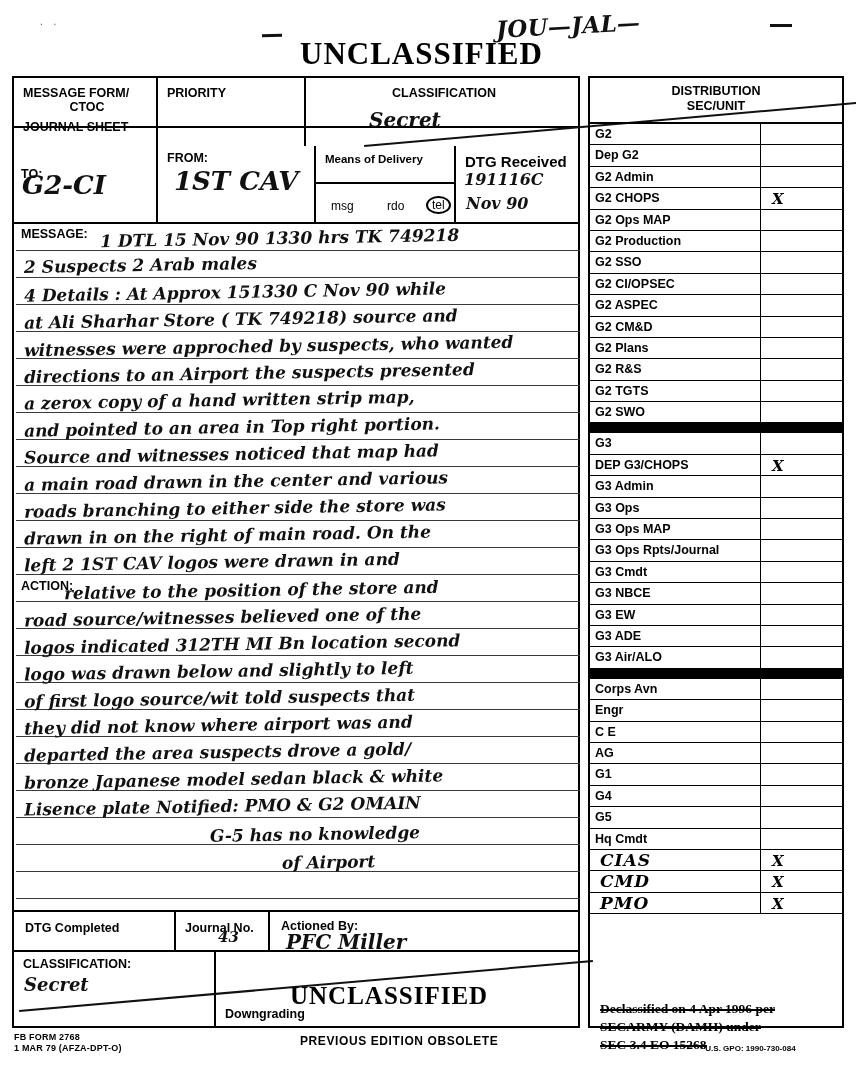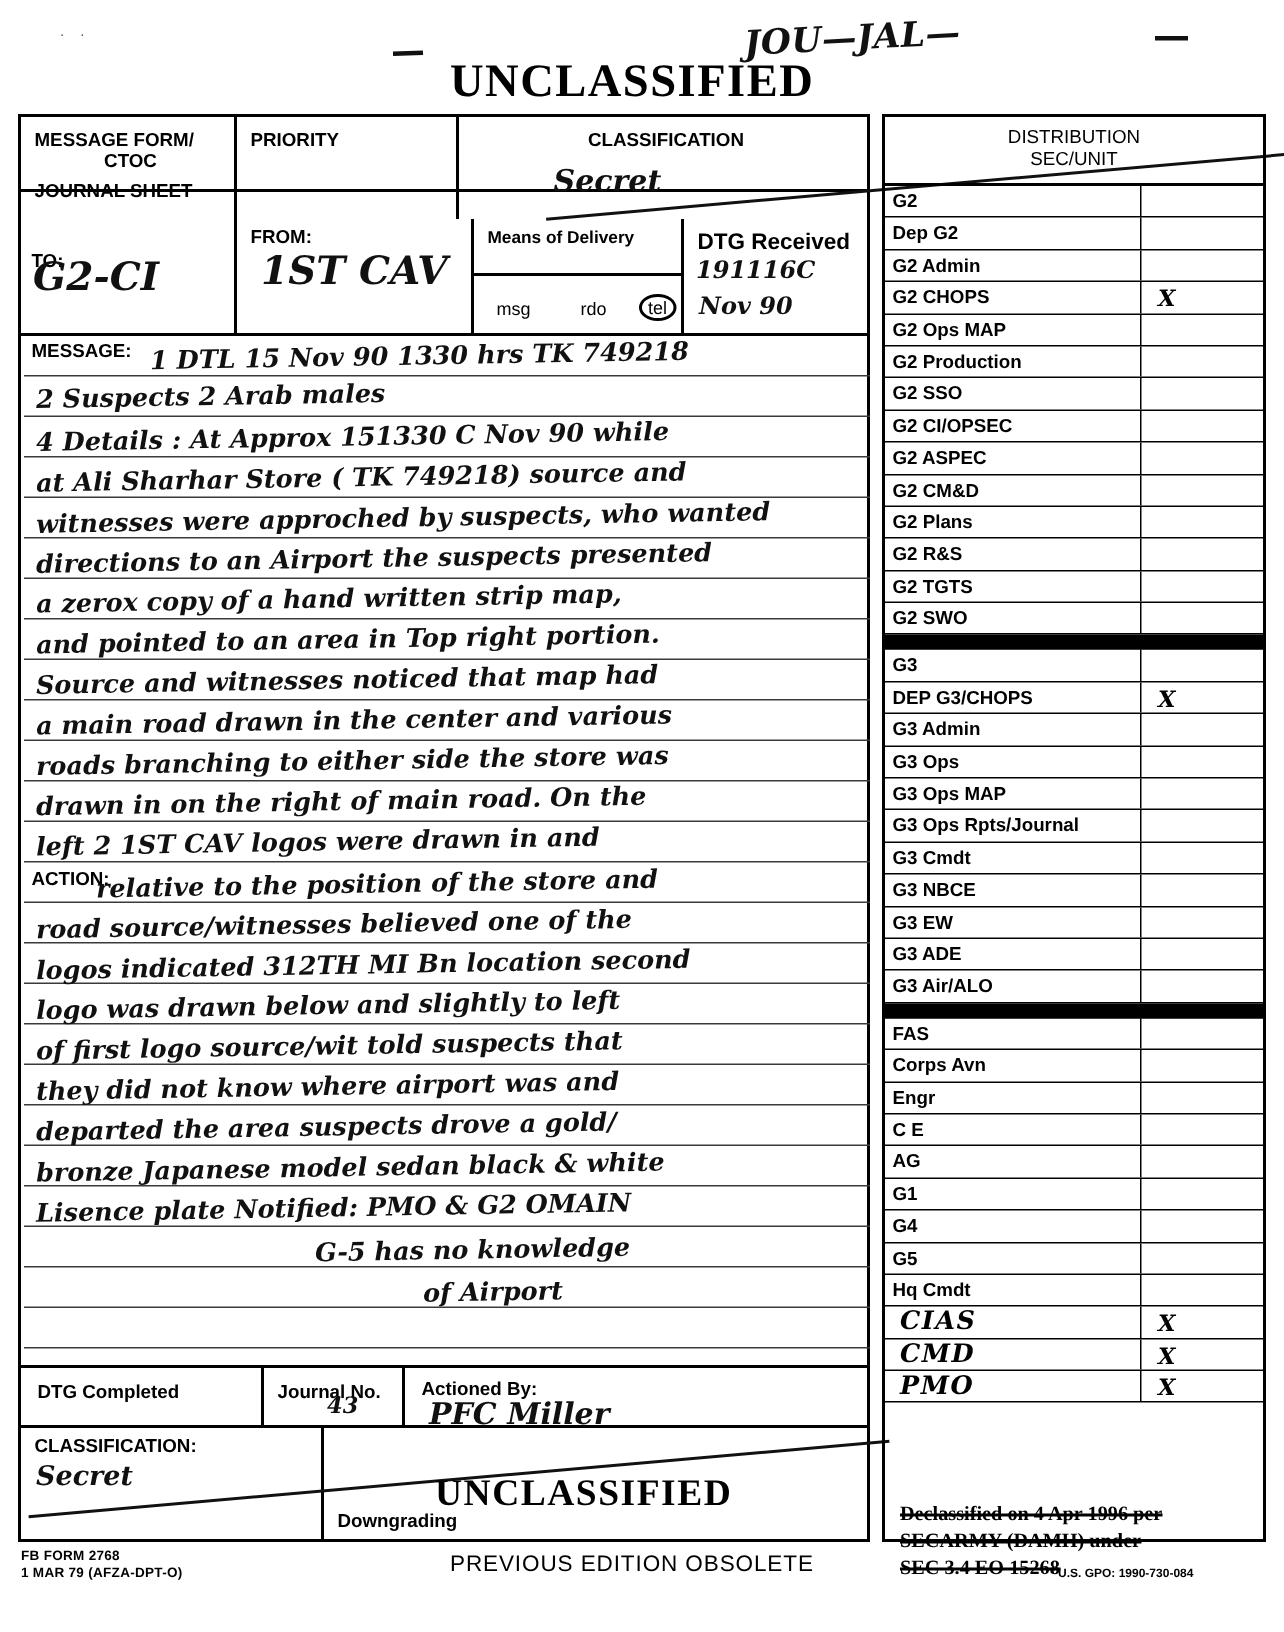--- a/index.html
+++ b/index.html
@@ -152,21 +152,21 @@
     height: 952px;
     border: 2px solid #000;
     box-sizing: border-box;
   }
   .dist-head {
     height: 46px;
     border-bottom: 2px solid #000;
     box-sizing: border-box;
     text-align: center;
     font-size: 12.5px;
-    font-weight: normal;
+    font-weight: bold;
     padding-top: 6px;
     line-height: 15px;
   }
   .dist-list {
     position: relative;
   }
   .dist-row {
     position: relative;
     height: 21.4px;
     border-bottom: 1px solid #000;
@@ -237,22 +237,22 @@
     top: 1032px;
     font-size: 9px;
     font-weight: bold;
     line-height: 11px;
     letter-spacing: 0.2px;
   }
   .footer-mid {
     position: absolute;
     left: 300px;
     top: 1034px;
-    font-size: 15px;
-    font-weight: normal;
+    font-size: 12px;
+    font-weight: bold;
     letter-spacing: 0.6px;
   }
   .footer-right {
     position: absolute;
     left: 700px;
     top: 1044px;
     font-size: 8px;
     font-weight: bold;
   }
 
@@ -428,21 +428,20 @@
         <div class="dist-row"><span>G3  Admin</span><span class="mark-col"></span></div>
         <div class="dist-row"><span>G3  Ops</span><span class="mark-col"></span></div>
         <div class="dist-row"><span>G3  Ops  MAP</span><span class="mark-col"></span></div>
         <div class="dist-row"><span>G3 Ops Rpts/Journal</span><span class="mark-col"></span></div>
         <div class="dist-row"><span>G3  Cmdt</span><span class="mark-col"></span></div>
         <div class="dist-row"><span>G3  NBCE</span><span class="mark-col"></span></div>
         <div class="dist-row"><span>G3  EW</span><span class="mark-col"></span></div>
         <div class="dist-row"><span>G3  ADE</span><span class="mark-col"></span></div>
         <div class="dist-row"><span>G3  Air/ALO</span><span class="mark-col"></span></div>
         <div class="dist-row black"></div>
-        <div class="dist-row"><span>FAS</span><span class="mark-col"></span></div>
         <div class="dist-row"><span>Corps  Avn</span><span class="mark-col"></span></div>
         <div class="dist-row"><span>Engr</span><span class="mark-col"></span></div>
         <div class="dist-row"><span>C E</span><span class="mark-col"></span></div>
         <div class="dist-row"><span>AG</span><span class="mark-col"></span></div>
         <div class="dist-row"><span>G1</span><span class="mark-col"></span></div>
         <div class="dist-row"><span>G4</span><span class="mark-col"></span></div>
         <div class="dist-row"><span>G5</span><span class="mark-col"></span></div>
         <div class="dist-row"><span>Hq  Cmdt</span><span class="mark-col"></span></div>
         <div class="dist-row hand-row"><span>CIAS</span><span class="mark-col"></span><span class="mark">X</span></div>
         <div class="dist-row hand-row"><span>CMD</span><span class="mark-col"></span><span class="mark">X</span></div>

